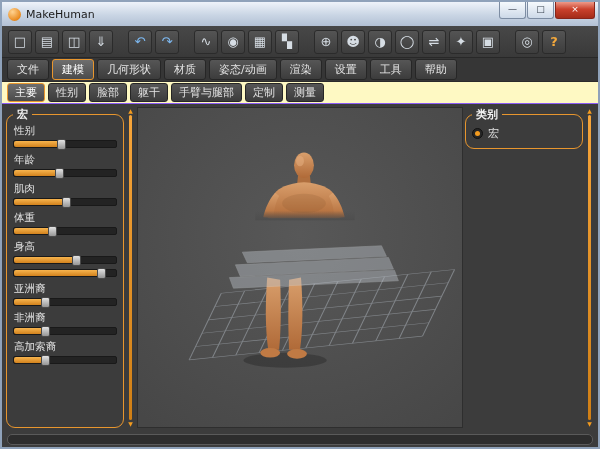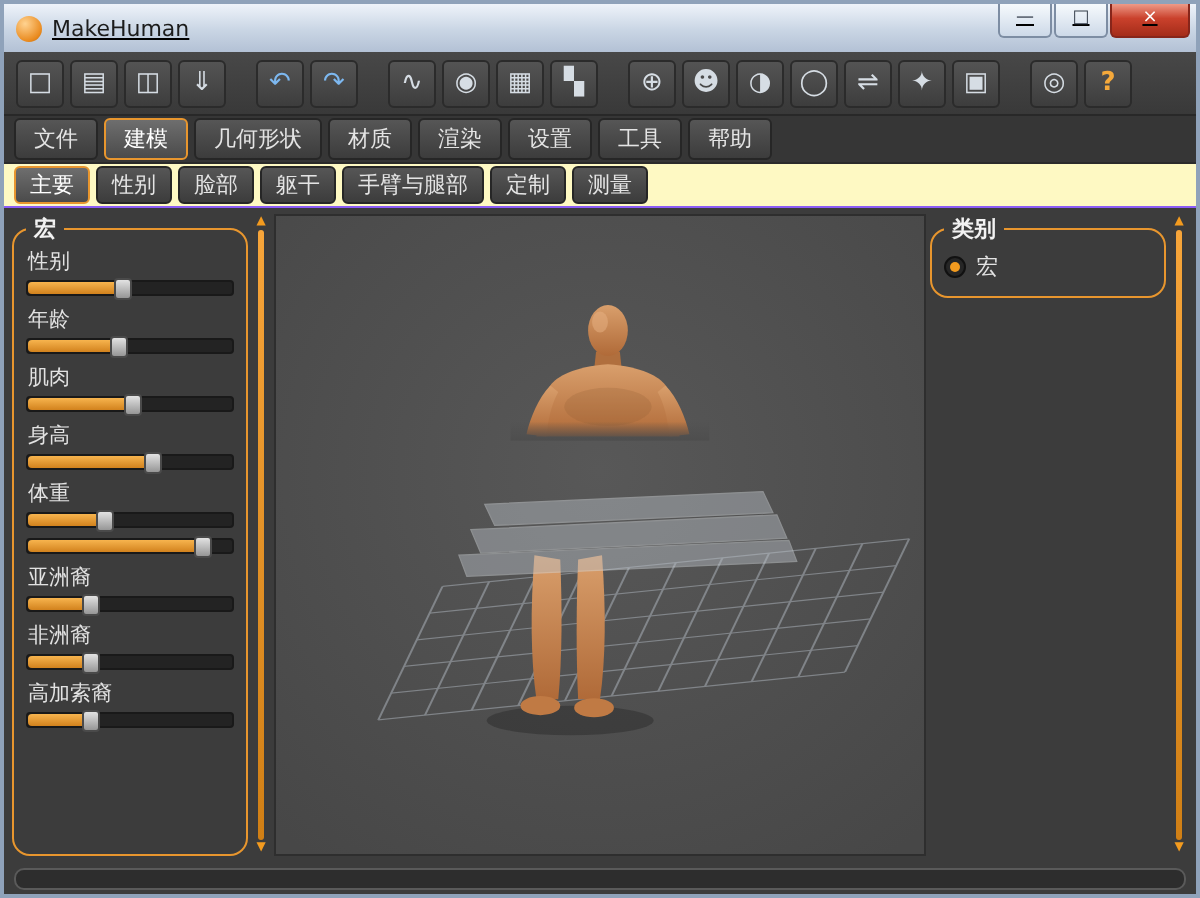--- a/index.html
+++ b/index.html
@@ -3,21 +3,21 @@
 <meta charset="utf-8">
 <style>
   * { box-sizing: border-box; margin: 0; padding: 0; }
   html,body { width:600px; height:449px; overflow:hidden;
     font-family:"DejaVu Sans","Liberation Sans",sans-serif; }
   .window { width:600px; height:449px; border:2px solid #8fa2ba;
     display:flex; flex-direction:column; background:#3c3c3c; }
 
   
   .titlebar { height:24px; flex:0 0 24px; display:flex; align-items:center;
-    padding-left:6px; background:linear-gradient(#eef3fa,#c9d5e4 55%,#b3c1d5);text-decoration:underline; }
+    padding-left:6px; background:linear-gradient(#eef3fa,#c9d5e4 55%,#b3c1d5); }
   .title-icon { width:13px; height:13px; border-radius:50%;
     background:radial-gradient(circle at 35% 30%, #ffd391, #e98a1e 70%, #b5640d);
     margin-right:5px; flex:0 0 13px; }
   .title-text { font-size:11px; color:#1c1c1c; flex:1; }
   .win-buttons { display:flex; align-self:flex-start; height:17px; }
   .win-btn { width:27px; height:17px; font-size:9px; line-height:15px; text-align:center;
     border:1px solid #7d8da3; border-top:none; border-radius:0 0 3px 3px;
     background:linear-gradient(#f6fafd,#cdd9e8); color:#37404d; margin-left:1px; }
   .win-btn.close { width:40px; color:#fff; border-color:#87251a;
     background:linear-gradient(#ee9a88,#ca412c 45%,#a42c19); margin-right:3px; }
@@ -116,20 +116,21 @@
     <span class="ticon">▣</span>
     <span class="ticon grp">◎</span>
     <span class="ticon orange">?</span>
   </div>
 
   <div class="menubar">
     <span class="tab">文件</span>
     <span class="tab selected">建模</span>
     <span class="tab">几何形状</span>
     <span class="tab">材质</span>
+    <span class="tab">姿态/动画</span>
     <span class="tab">渲染</span>
     <span class="tab">设置</span>
     <span class="tab">工具</span>
     <span class="tab">帮助</span>
   </div>
 
   <div class="subtabs">
     <span class="tab selected">主要</span>
     <span class="tab">性别</span>
     <span class="tab">脸部</span>
@@ -160,31 +161,31 @@
           </div>
         </div>
         <div class="slider-row">
           <div class="slider-label">肌肉</div>
           <div class="slider-track">
             <div class="slider-fill" style="width: 52%;"></div>
               <div class="slider-handle" style="left: calc(52% - 5px);"></div>
           </div>
         </div>
         <div class="slider-row">
+          <div class="slider-label">体重</div>
+          <div class="slider-track">
+            <div class="slider-fill" style="width: 38%;"></div>
+              <div class="slider-handle" style="left: calc(38% - 5px);"></div>
+          </div>
+        </div>
+        <div class="slider-row">
           <div class="slider-label">身高</div>
           <div class="slider-track">
             <div class="slider-fill" style="width: 62%;"></div>
               <div class="slider-handle" style="left: calc(62% - 5px);"></div>
-          </div>
-        </div>
-        <div class="slider-row">
-          <div class="slider-label">体重</div>
-          <div class="slider-track">
-            <div class="slider-fill" style="width: 38%;"></div>
-              <div class="slider-handle" style="left: calc(38% - 5px);"></div>
           </div>
         </div>
         <div class="slider-row">
           <div class="slider-track">
             <div class="slider-fill" style="width: 86%;"></div>
               <div class="slider-handle" style="left: calc(86% - 5px);"></div>
           </div>
         </div>
         <div class="slider-row">
           <div class="slider-label">亚洲裔</div>

